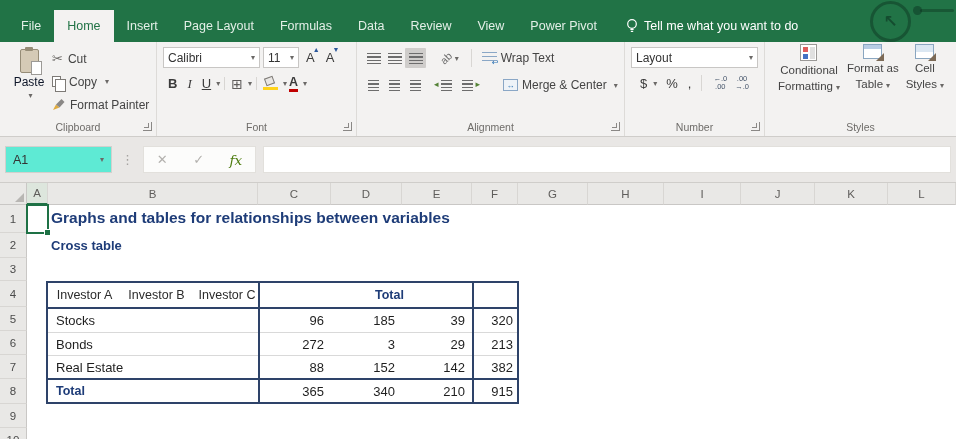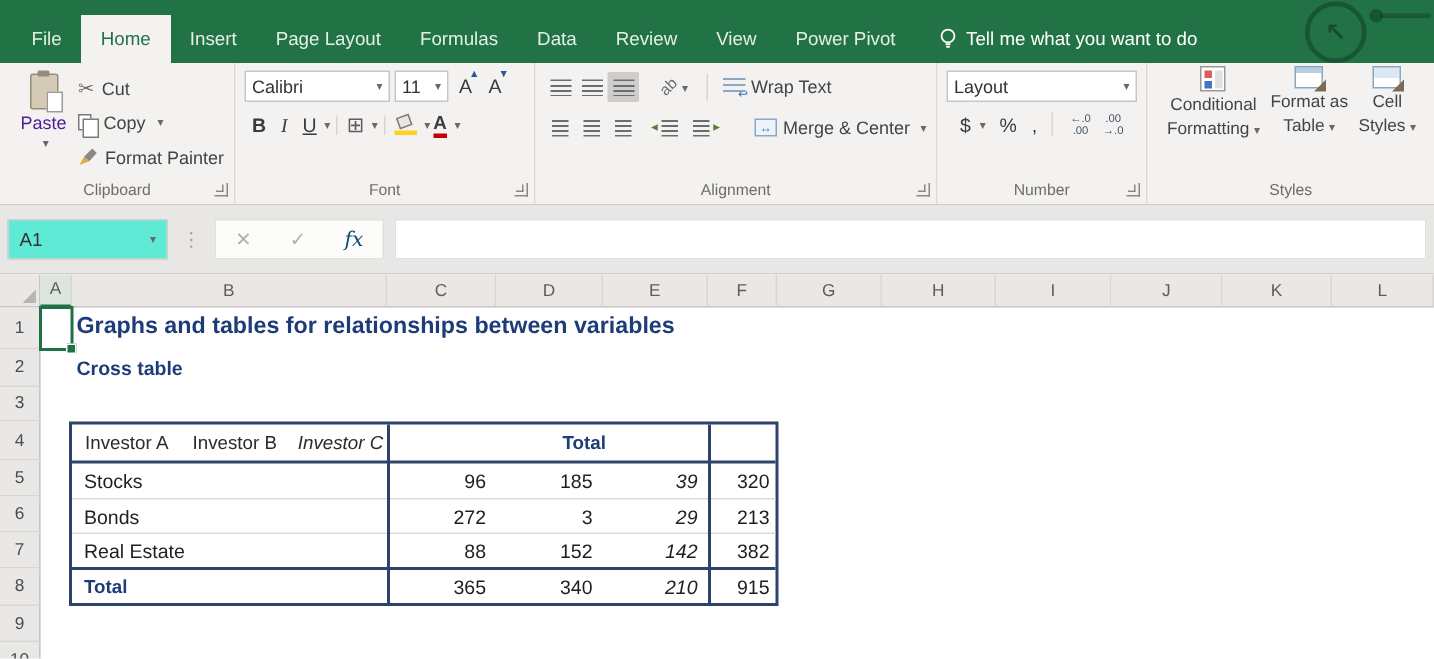--- a/index.html
+++ b/index.html
@@ -28,21 +28,21 @@
   .vdiv { width:1px; background:#d8d6d3; margin:2px 4px; align-self:stretch; }
   .caret { font-size:8px; color:#6b6967; margin-left:3px; }
   .rbtn { display:flex; align-items:center; color:#444; font-size:12px; white-space:nowrap; cursor:default; }
 
   
   .paste-col { width:46px; display:flex; flex-direction:column; align-items:center; gap:2px; padding-top:2px; }
   .pasteic { position:relative; width:19px; height:24px; }
   .pasteic .board { position:absolute; inset:0; background:#d5cab6; border:1.5px solid #968c77; border-radius:2px; }
   .pasteic .board::before { content:""; position:absolute; top:-3px; left:4px; width:8px; height:4px; background:#968c77; border-radius:1px; }
   .pasteic .page { position:absolute; right:-3px; bottom:-2px; width:11px; height:14px; background:#fff; border:1px solid #9c9a96; }
-  .paste-label { font-size:12px; color:#4c1d95; }
+  .paste-label { font-size:12px; color:#0f172a; }
   .clip-col { display:flex; flex-direction:column; justify-content:flex-start; gap:4px; padding-top:2px; }
   .clip-col .rbtn { height:19px; gap:5px; }
   .cuticon { color:#6d6b68; font-size:13px; }
   .copyic { position:relative; width:9px; height:11px; border:1px solid #7d7a76; background:#fff; margin-right:3px; }
   .copyic::after { content:""; position:absolute; left:2px; top:2px; width:9px; height:11px; border:1px solid #7d7a76; background:#fff; }
 
   
   .font-col { display:flex; flex-direction:column; width:100%; }
   .font-row1 { display:flex; align-items:center; gap:3px; }
   .combo { background:#fff; border:1px solid #c8c6c4; height:21px; display:flex; align-items:center; padding:0 4px; font-size:12px; color:#333; }
@@ -96,21 +96,21 @@
   .csic { background:linear-gradient(#dbe7f2 0 7px,#fff 7px); }
   .ftic::after,.csic::after { content:""; position:absolute; right:-3px; bottom:-3px; width:0; height:0; border-left:8px solid transparent; border-bottom:8px solid #7c6a56; }
 
   
   .fbar { position:absolute; left:0; top:137px; width:956px; height:46px; background:#e9e7e5; border-bottom:1px solid #cfcdca; display:flex; align-items:center; padding:0 5px; }
   .namebox { width:107px; height:27px; background:#5eead4; border:1px solid #d2d0cd; display:flex; align-items:center; padding:0 7px; font-size:12.5px; color:#333; }
   .namebox .caret { margin-left:auto; }
   .fdots { color:#a5a3a0; font-size:13px; margin:0 9px; }
   .fxstrip { width:113px; height:27px; background:#fcfcfb; border:1px solid #e2e0dc; display:flex; align-items:center; justify-content:space-around; }
   .fxcancel,.fxenter { color:#b3b1ae; font-size:13px; }
-  .fxfn { font-style:italic; font-family:"DejaVu Serif","Liberation Serif",serif; font-size:13.5px; color:#0c4a6e; }
+  .fxfn { font-style:italic; font-family:"DejaVu Serif","Liberation Serif",serif; font-size:13.5px; color:#4d7c0f; }
   .finput { flex:1; height:27px; background:#fff; border:1px solid #e2e0dc; margin-left:7px; }
 
   
   .sheet { position:absolute; left:0; top:183px; width:956px; height:256px; background:#fff; overflow:hidden; }
   .corner { position:absolute; left:0; top:0; width:27px; height:22px; background:#e9e8e6; border-right:1px solid #c9c7c5; border-bottom:1px solid #c9c7c5; }
   .corner::after { content:""; position:absolute; right:2px; bottom:2px; width:0; height:0; border-left:9px solid transparent; border-bottom:9px solid #b8b6b3; }
   .colhdr { position:absolute; top:0; height:22px; background:#e9e8e6; border-right:1px solid #d8d6d3; border-bottom:1px solid #c9c7c5; color:#5f5d5b; font-size:11.5px; display:flex; align-items:center; justify-content:center; }
   .colhdr.sel { background:#dde6dd; border-bottom:2px solid #217346; }
   .cA{left:27px;width:21px;} .cB{left:48px;width:210px;} .cC{left:258px;width:73px;} .cD{left:331px;width:71px;}
   .cE{left:402px;width:70px;} .cF{left:472px;width:46px;} .cG{left:518px;width:70px;} .cH{left:588px;width:76px;}
@@ -126,21 +126,21 @@
 
   .xtable { position:absolute; left:46px; top:98px; width:473px; height:123px; border:2px solid #2e4369; display:flex; flex-direction:column; }
   .vl { position:absolute; top:0; bottom:0; width:1.5px; background:#2e4369; }
   .vl1 { left:210px; } .vl2 { left:424px; }
   .trow { display:flex; align-items:center; }
   .trow.hdr { height:26px; border-bottom:2px solid #2e4369; }
   .trow.d { height:23px; }
   .trow.sep { border-top:1px solid #d9d9d9; }
   .trow.tot { flex:1; border-top:2px solid #2e4369; }
   .tcell { font-size:13px; color:#1f1f1f; white-space:nowrap; overflow:hidden; }
-  .w0 { width:210px; padding-left:8px; } .w1 { width:73px; } .w2 { width:71px; } .w3 { width:70px;font-style:italic; } .w4 { flex:1; }
+  .w0 { width:210px; padding-left:8px; } .w1 { width:73px; } .w2 { width:71px; } .w3 { width:70px; } .w4 { flex:1; }
   .thead { font-weight:bold; color:#1e3c78; font-size:12.5px; }
   .tcol { text-align:center; color:#2b2b2b; font-size:12.5px; }
   .num { text-align:right; padding-right:7px; }
   .w4.num { padding-right:4px; }
   .ttot { text-align:center; font-weight:bold; color:#1e3c78; font-size:12.5px; }
 </style>
 </head>
 <body>
 
 <div class="app">

